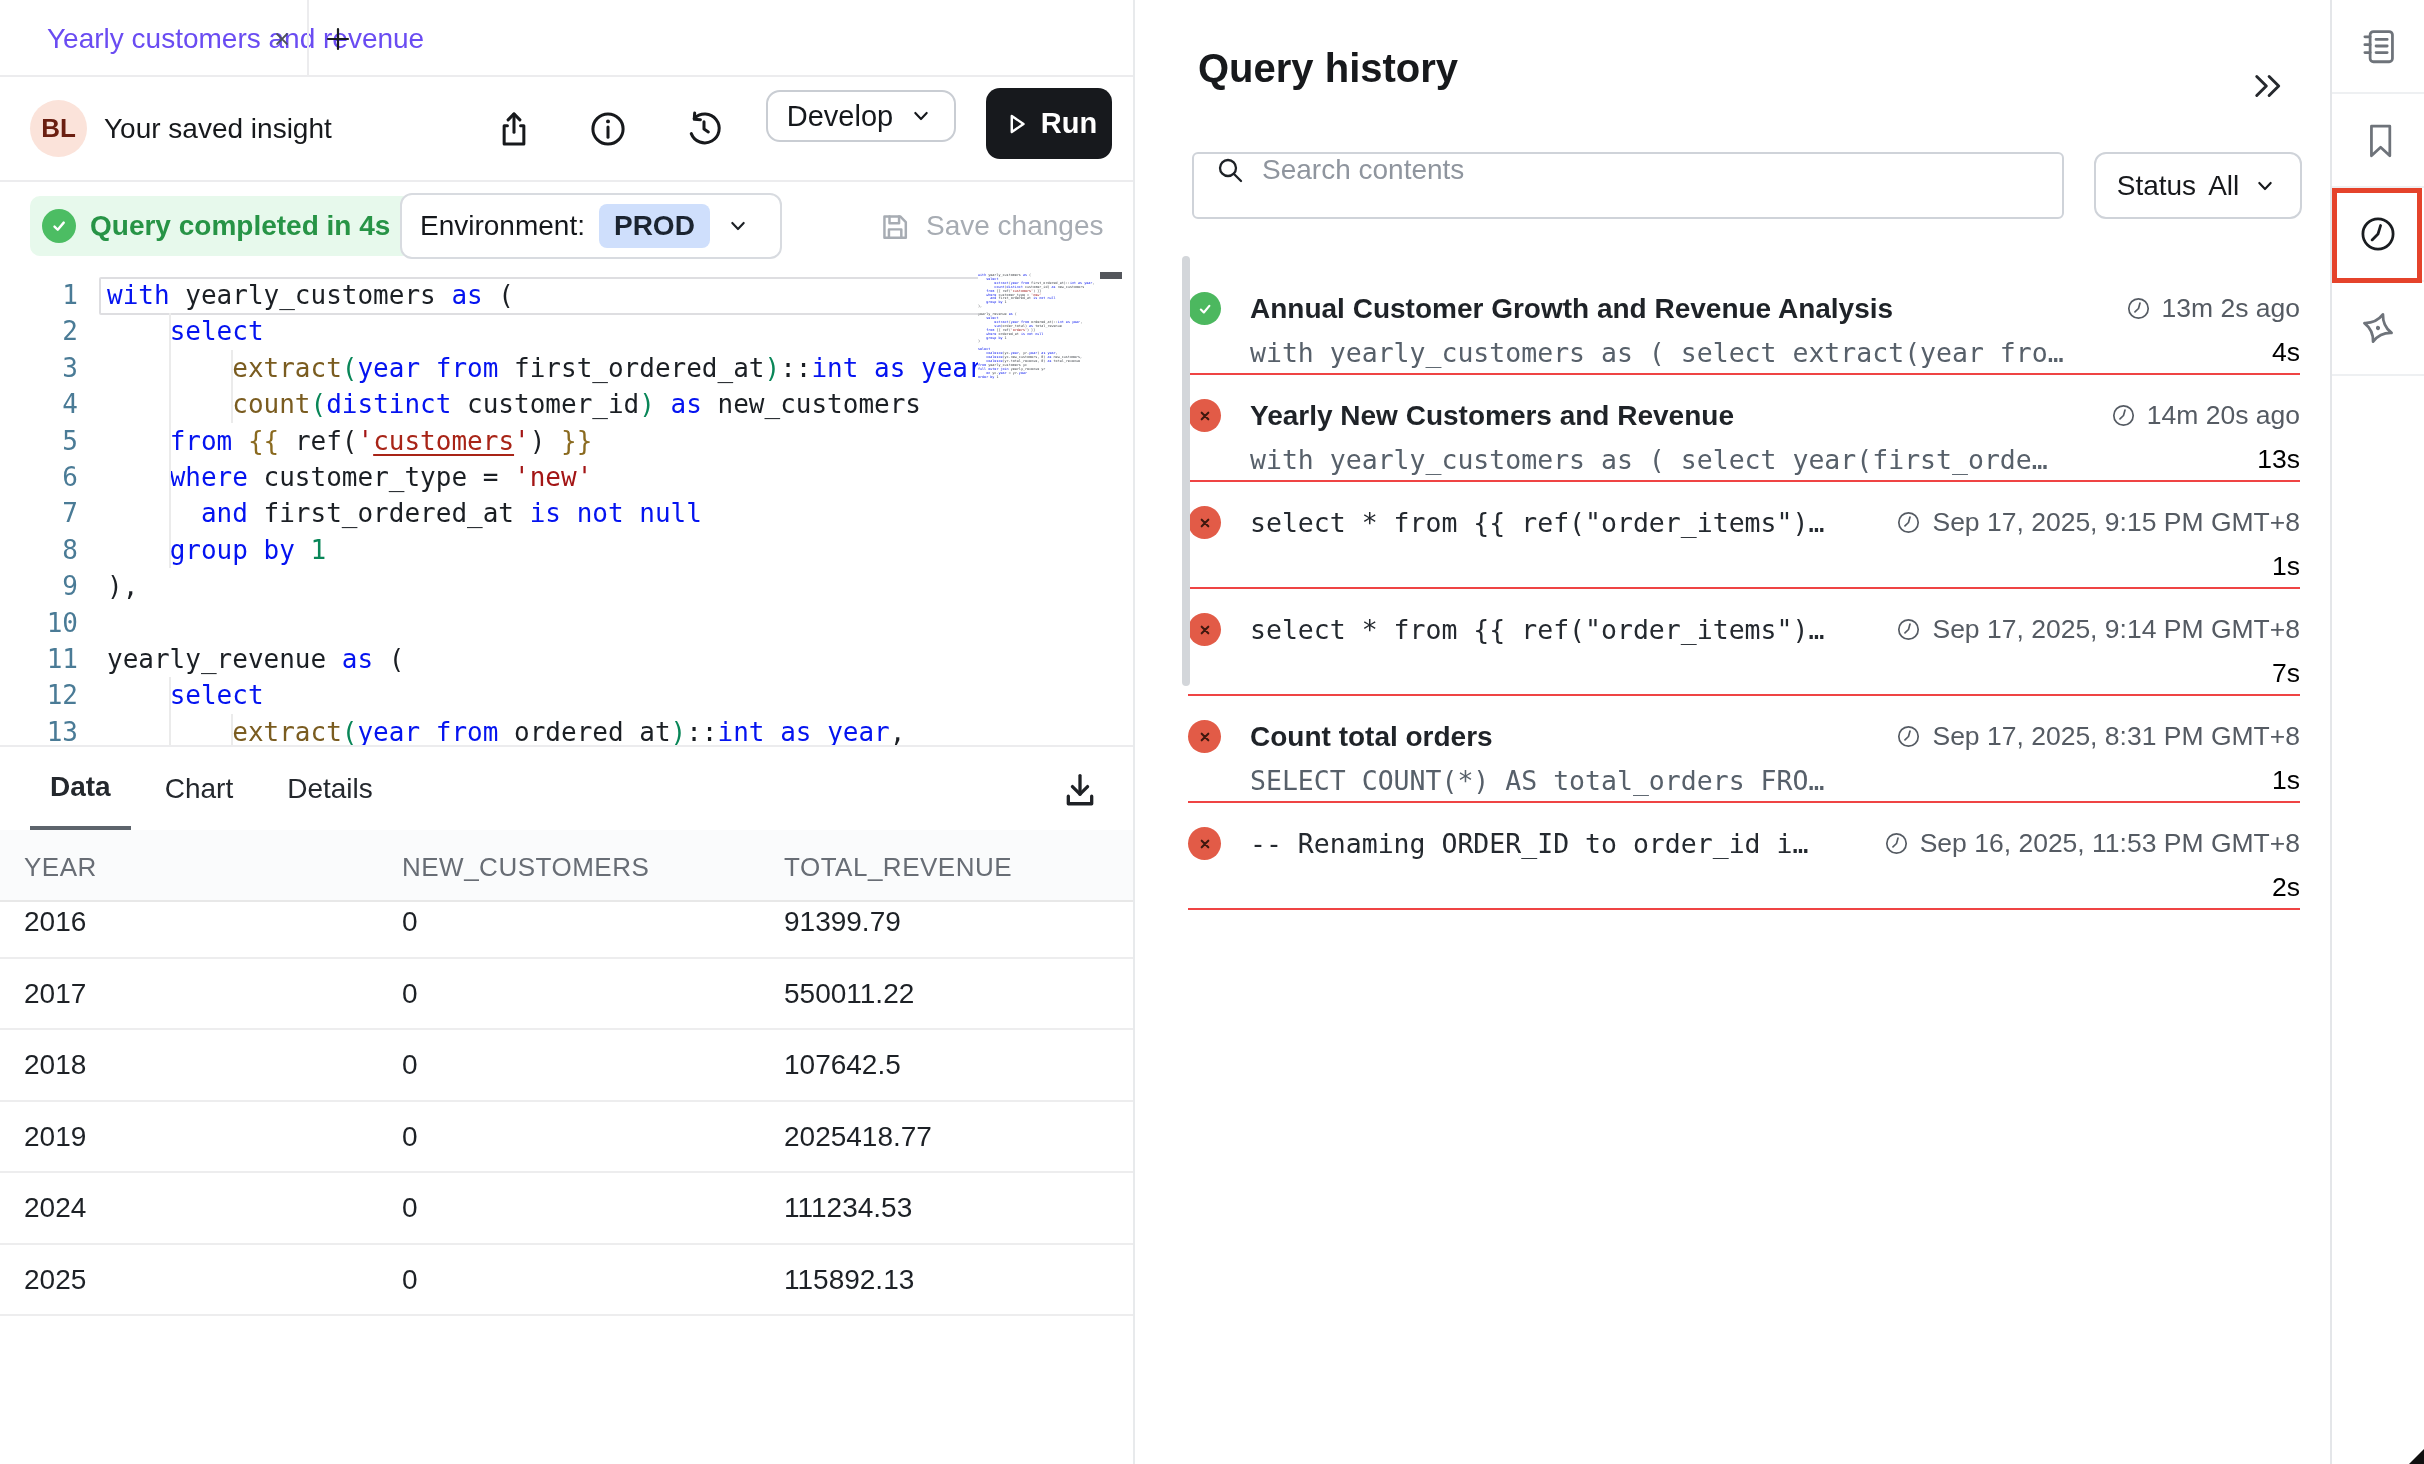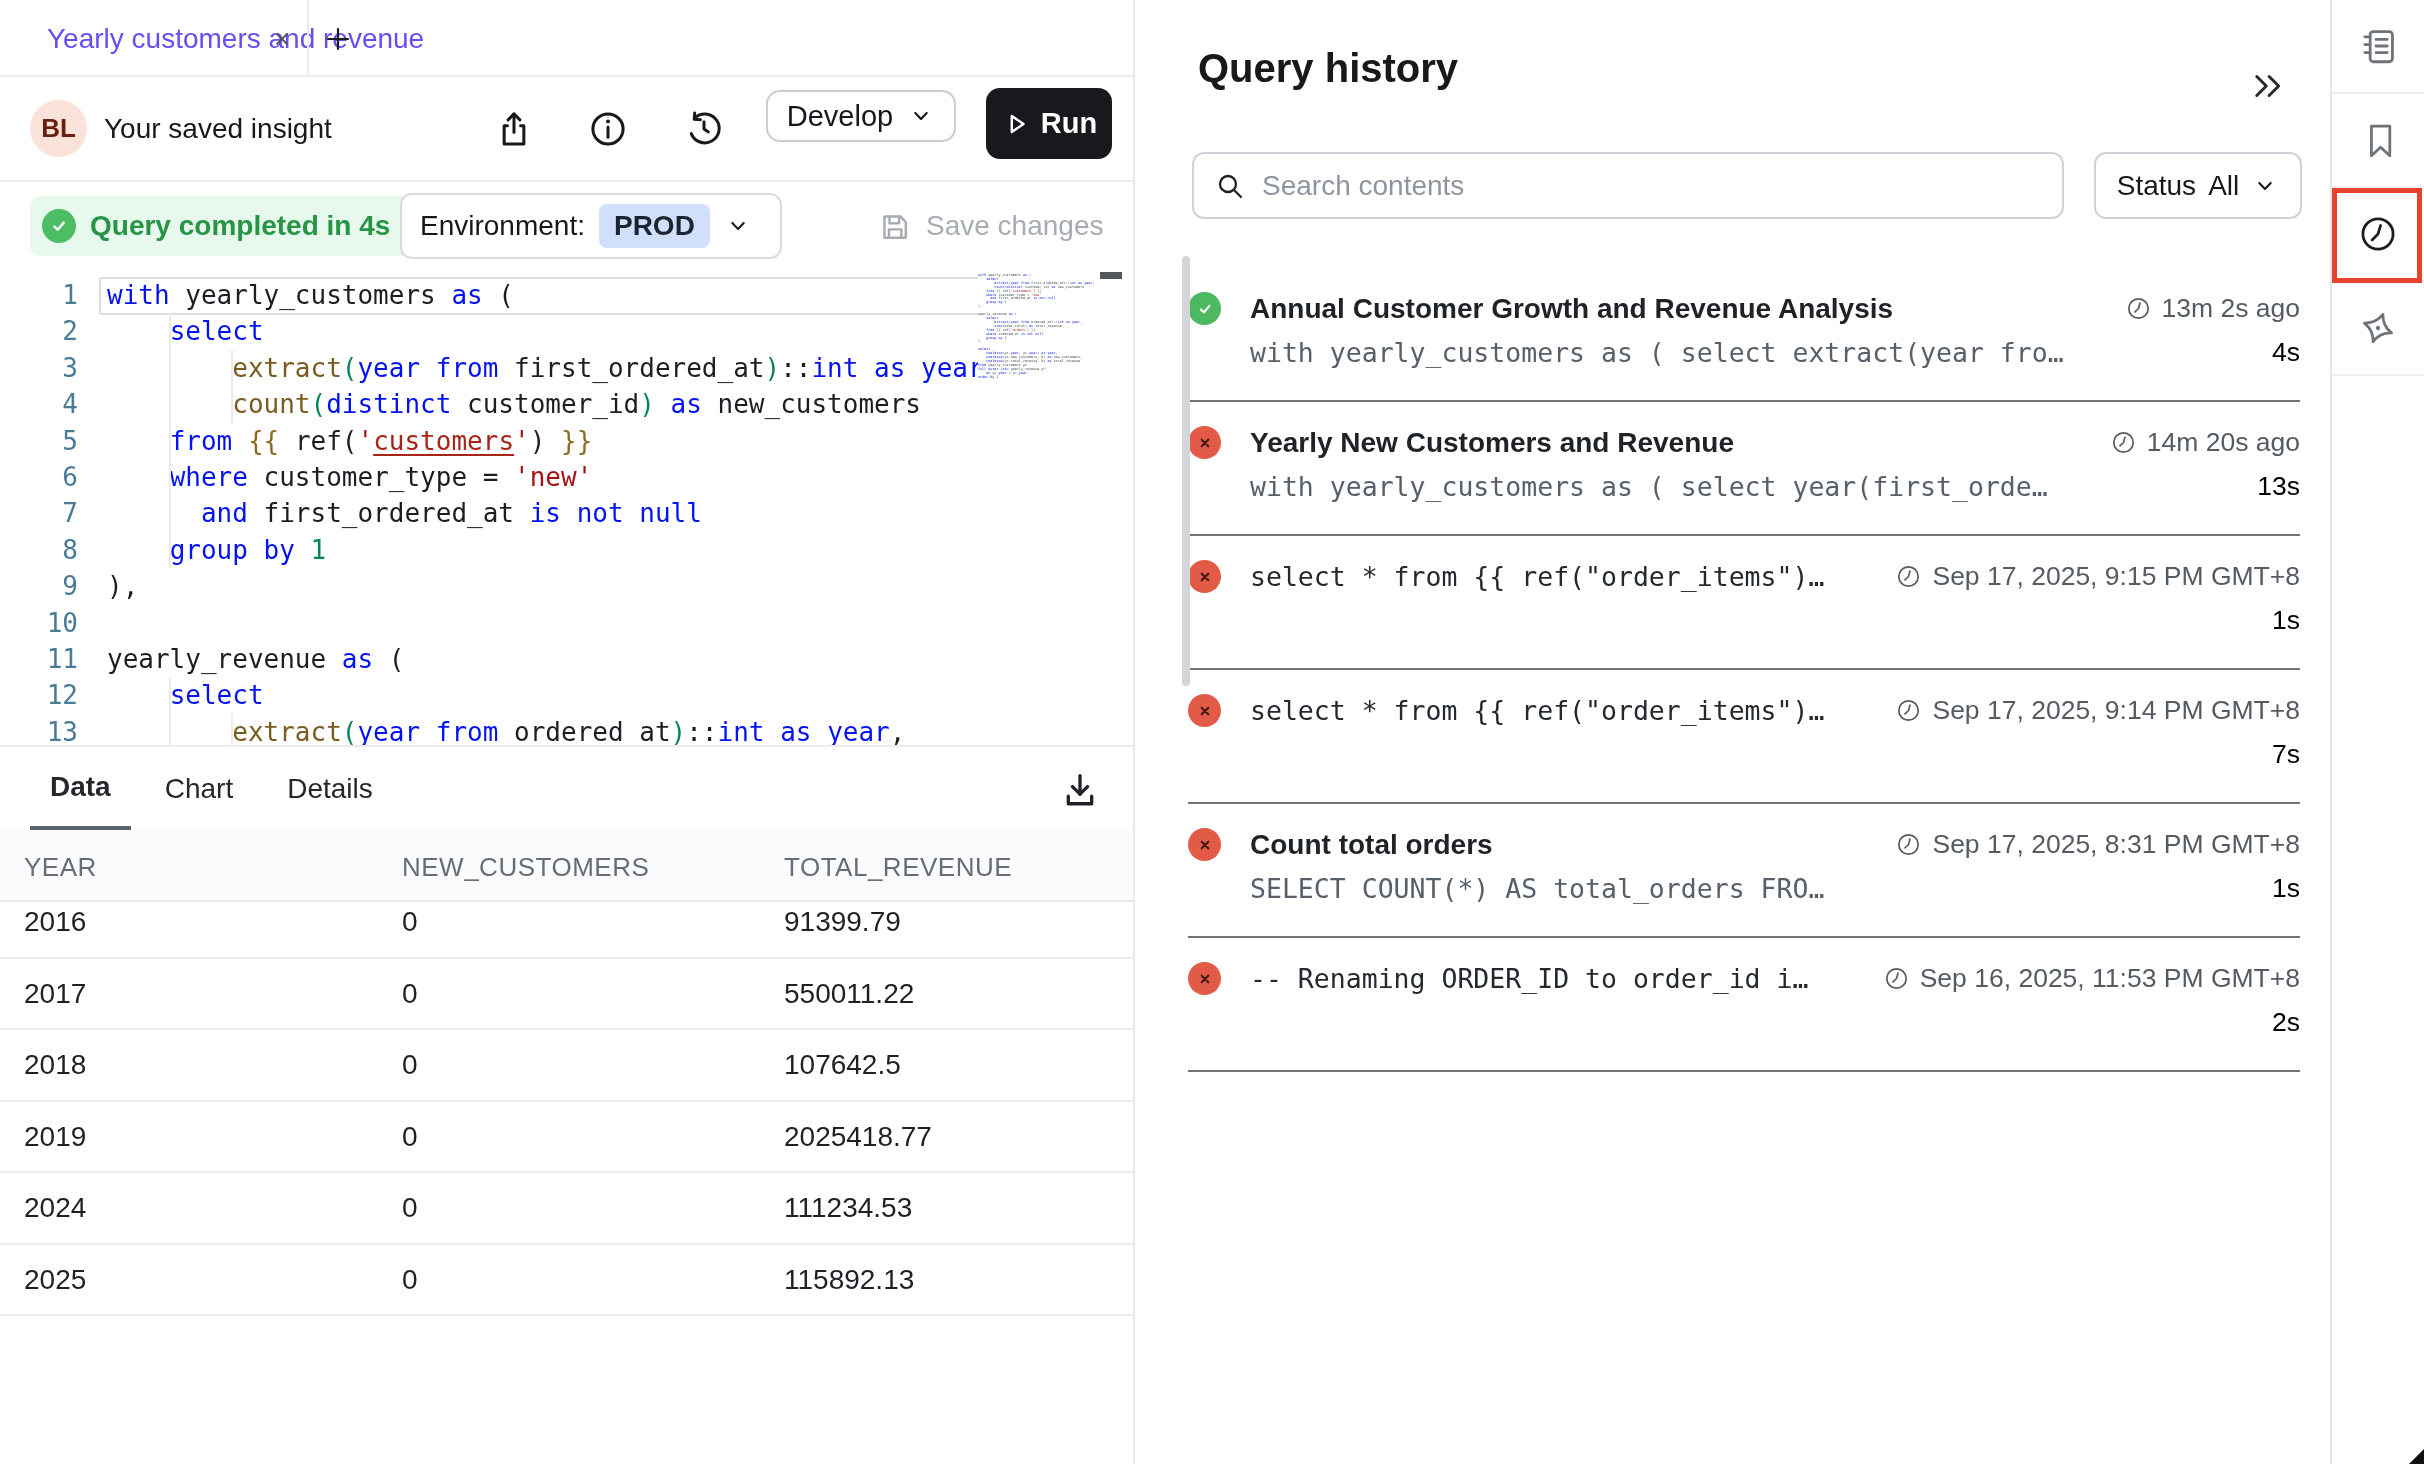--- a/index.html
+++ b/index.html
@@ -60,26 +60,26 @@
   .tbody { position:absolute; left:0; top:140px; width:100%; }
   .trow { position:relative; height:71.5px; border-bottom:2px solid #ededee; }
   .trow span { position:absolute; top:19px; font-size:28px; color:#1d2126; }
   .col1{left:24px;} .col2{left:402px;} .col3{left:784px;}
 
   
   .vdivider { position:absolute; left:1133px; top:0; width:2px; height:1464px; background:#e8eaec; }
   .qh { position:absolute; left:1135px; top:0; width:1195px; height:1464px; background:#fff; }
   .qh-title { position:absolute; left:63px; top:46px; font-size:40px; font-weight:600; color:#17191c; }
   .qh-collapse { position:absolute; left:1115px; top:68px; width:40px; height:40px; color:#26292e; cursor:pointer; }
-  .qh-search { position:absolute; left:57px; top:152px; width:872px; height:67px; border:2px solid #cfd3d9; border-radius:12px; display:flex; align-items:center; padding:0 20px; gap:16px; background:#fff; }
+  .qh-search { position:absolute; left:57px; top:152px; width:872px; height:67px; border:2px solid #cfd3d9; border-radius:6px; display:flex; align-items:flex-start; padding:0 20px; gap:16px; background:#fff; }
   .qh-search input { border:none; outline:none; font-size:28px; color:#22262b; width:100%; font-family:"Liberation Sans",sans-serif; }
   .qh-search input::placeholder { color:#8f959e; }
   .qh-status { position:absolute; left:959px; top:152px; width:208px; height:67px; border:2px solid #cfd3d9; border-radius:12px; display:flex; align-items:center; justify-content:center; gap:12px; font-size:28px; color:#17191c; cursor:pointer; background:#fff; }
   .qh-list { position:absolute; left:0; top:268px; width:100%; padding:0 30px 0 53px; }
-  .qh-item { position:relative; padding:24px 0 32px 0; border-bottom:2px solid #737373; cursor:pointer; }
+  .qh-item { position:relative; padding:24px 0 5px 0; border-bottom:2px solid #ef4444; cursor:pointer; }
   .qh-row { display:flex; align-items:center; }
   .qh-row1 { margin-bottom:12px; }
   .qh-sicon { width:33px; height:33px; border-radius:50%; flex:none; margin-right:29px; display:flex; align-items:center; justify-content:center; }
   .qh-sicon.success { background:#4cb85f; color:#fff; }
   .qh-sicon.error { background:#e25b47; color:#40180f; }
   .qh-item-title { font-size:28px; font-weight:600; color:#1f2328; white-space:nowrap; overflow:hidden; flex:1; padding-right:20px; }
   .qh-item-title.mono { font-family:"DejaVu Sans Mono",monospace; font-weight:400; font-size:26.5px; color:#24292f; }
   .qh-time { flex:none; display:flex; align-items:center; gap:10px; font-size:26.5px; color:#555b63; white-space:nowrap; }
   .qh-query { flex:1; margin-left:62px; font-family:"DejaVu Sans Mono",monospace; font-size:26.5px; color:#57606a; white-space:nowrap; overflow:hidden; padding-right:20px; }
   .qh-dur { flex:none; font-size:26.5px; color:#000000; }

